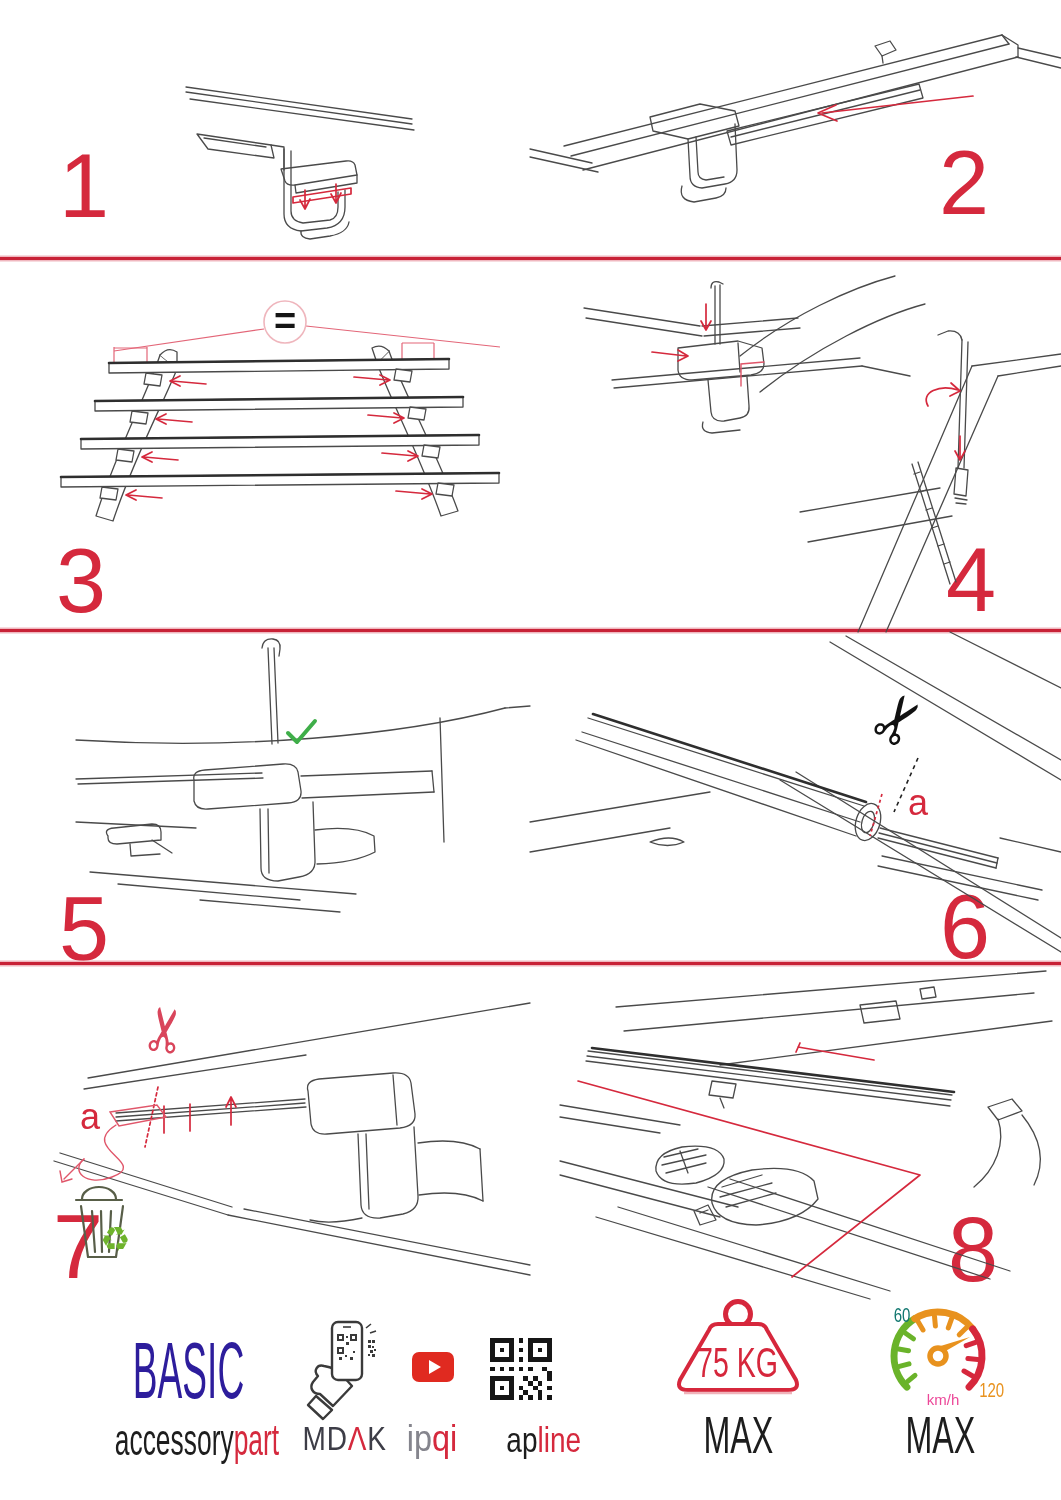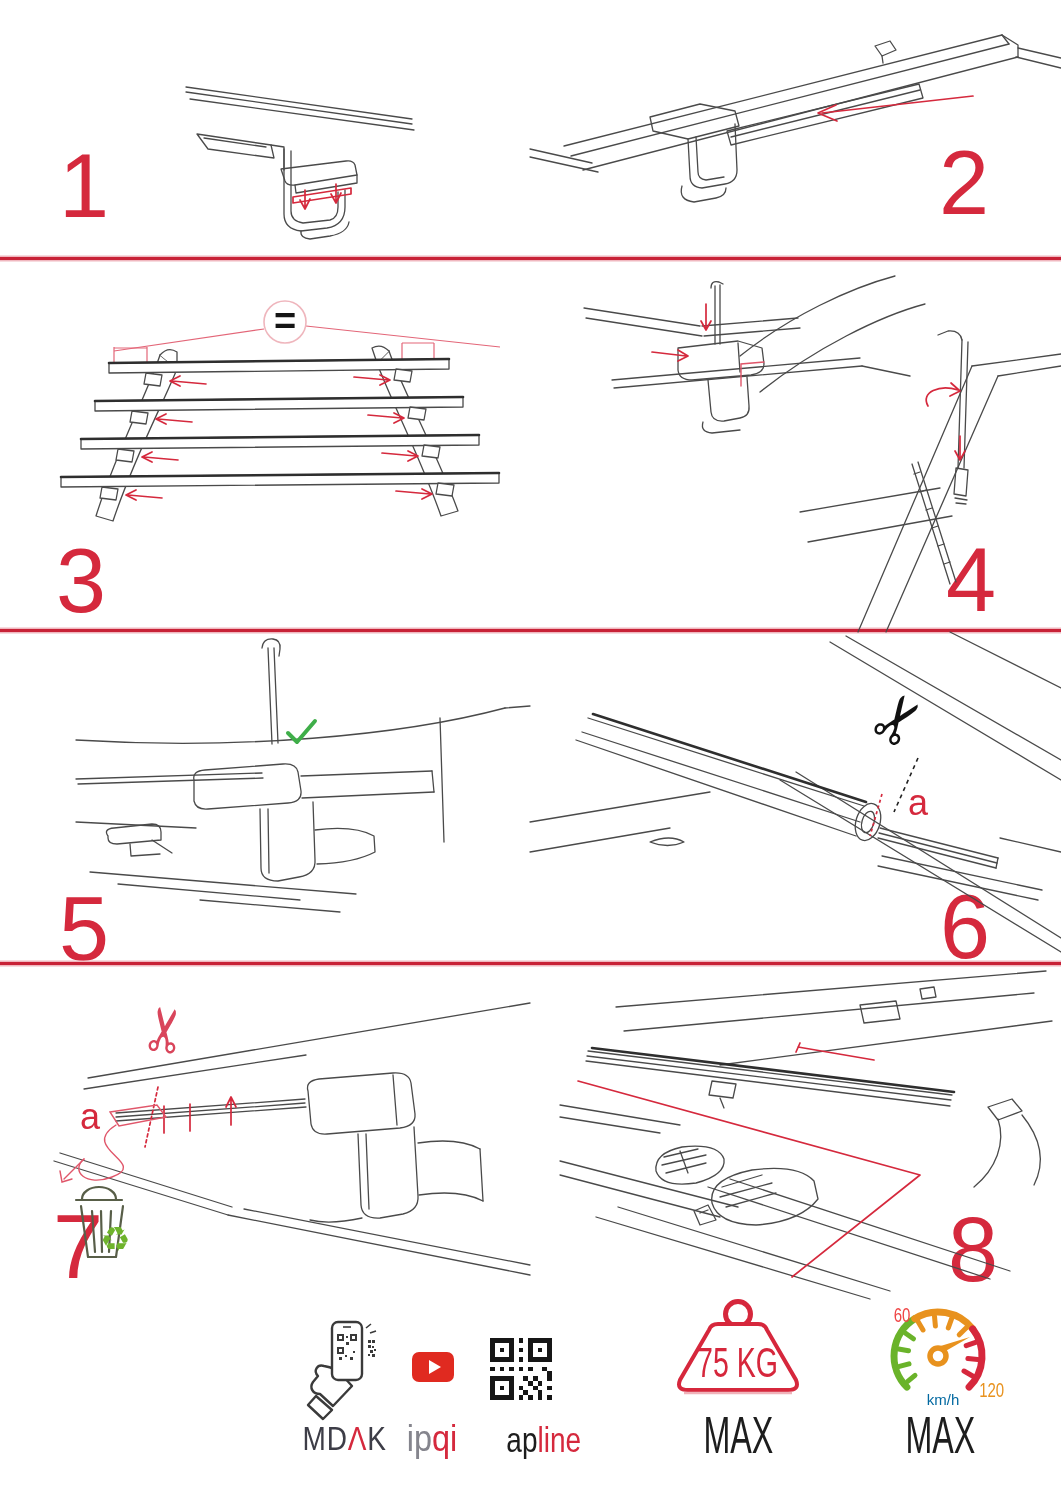--- a/index.html
+++ b/index.html
@@ -308,20 +308,28 @@
       <path d="M148,240 l-14,6 l6,14 l16,-5 Z"></path>
         <path d="M140,248 l8,-3"></path>
     </g>
     <path class="acc" d="M32,83 L394,127"></path>
     <g class="rd" stroke-width="1.6">
       <path d="M18,116 L360,210 L232,312"></path>
       <path d="M238,82 L314,95 M240,78 L236,87"></path>
     </g>
   </svg>
 
+  <div class="abs ctr" style="left:70px;top:1342px;width:165px;font-size:79px;line-height:58px;color:#2d1d9c">
+    <span class="cn" style="--sx:.47">BASIC</span>
+  </div>
+  <div class="abs ctr" style="left:60px;top:1420px;width:190px;font-size:44px;line-height:40px">
+    <span class="cn" style="--sx:.6">
+      <span style="color:#1d1d1d">accessory</span><span style="color:#d5293d">part</span>
+    </span>
+  </div>
 
   <svg class="s" style="left:306px;top:1320px" width="80" height="100" viewBox="0 0 80 100">
     <g stroke="#3a3a3a" stroke-width="2.4" fill="#fff" stroke-linejoin="round" stroke-linecap="round">
       <path d="M18,46 C11,44 7,51 12,56 L7,62 C3,68 7,74 14,74 L27,86 L46,66 L36,55 C31,49 25,47 18,46 Z"></path>
       <path d="M10,76 L26,90 L17,99 L2,85 Z"></path>
       <rect x="26" y="2" width="30" height="58" rx="6"></rect>
     </g>
     <line x1="37" y1="7" x2="45" y2="7" stroke="#3a3a3a" stroke-width="1.6"></line>
     <g fill="#3a3a3a">
       <rect x="31" y="14" width="7" height="7"></rect>
@@ -443,24 +451,24 @@
       </g>
       <g stroke="#d6273c" stroke-width="5">
         <path d="M97.6,46.3 L88.2,49.7"></path>
           <path d="M99.8,63.5 L89.9,62.6"></path>
         <path d="M94.6,80.0 L86.0,75.0"></path>
       </g>
     </g>
     <polygon points="92,41 56,52 52,64" fill="#e8921e"></polygon>
     <circle cx="60" cy="60" r="8" stroke="#e8921e" stroke-width="5.5" fill="#fff"></circle>
   </svg>
-  <div class="abs ctr" style="left:886px;top:1306px;width:32px;font-size:20px;line-height:18px;color:#ef4444">
+  <div class="abs ctr" style="left:886px;top:1306px;width:32px;font-size:20px;line-height:18px;color:#0f766e">
     <span class="cn" style="--sx:.75">60</span>
   </div>
   <div class="abs ctr" style="left:972px;top:1381px;width:40px;font-size:20px;line-height:18px;color:#e8921e">
     <span class="cn" style="--sx:.75">120</span>
   </div>
-  <div class="abs ctr" style="left:878px;top:1392px;width:130px;font-size:15px;line-height:16px;color:#0369a1">km/h</div>
+  <div class="abs ctr" style="left:878px;top:1392px;width:130px;font-size:15px;line-height:16px;color:#ec4899">km/h</div>
   <div class="abs ctr" style="left:870px;top:1412px;width:140px;font-size:52px;line-height:46px;color:#1d1d1d">
     <span class="cn" style="--sx:.62">MAX</span>
   </div>
 
 </div>
 
 </body></html>

